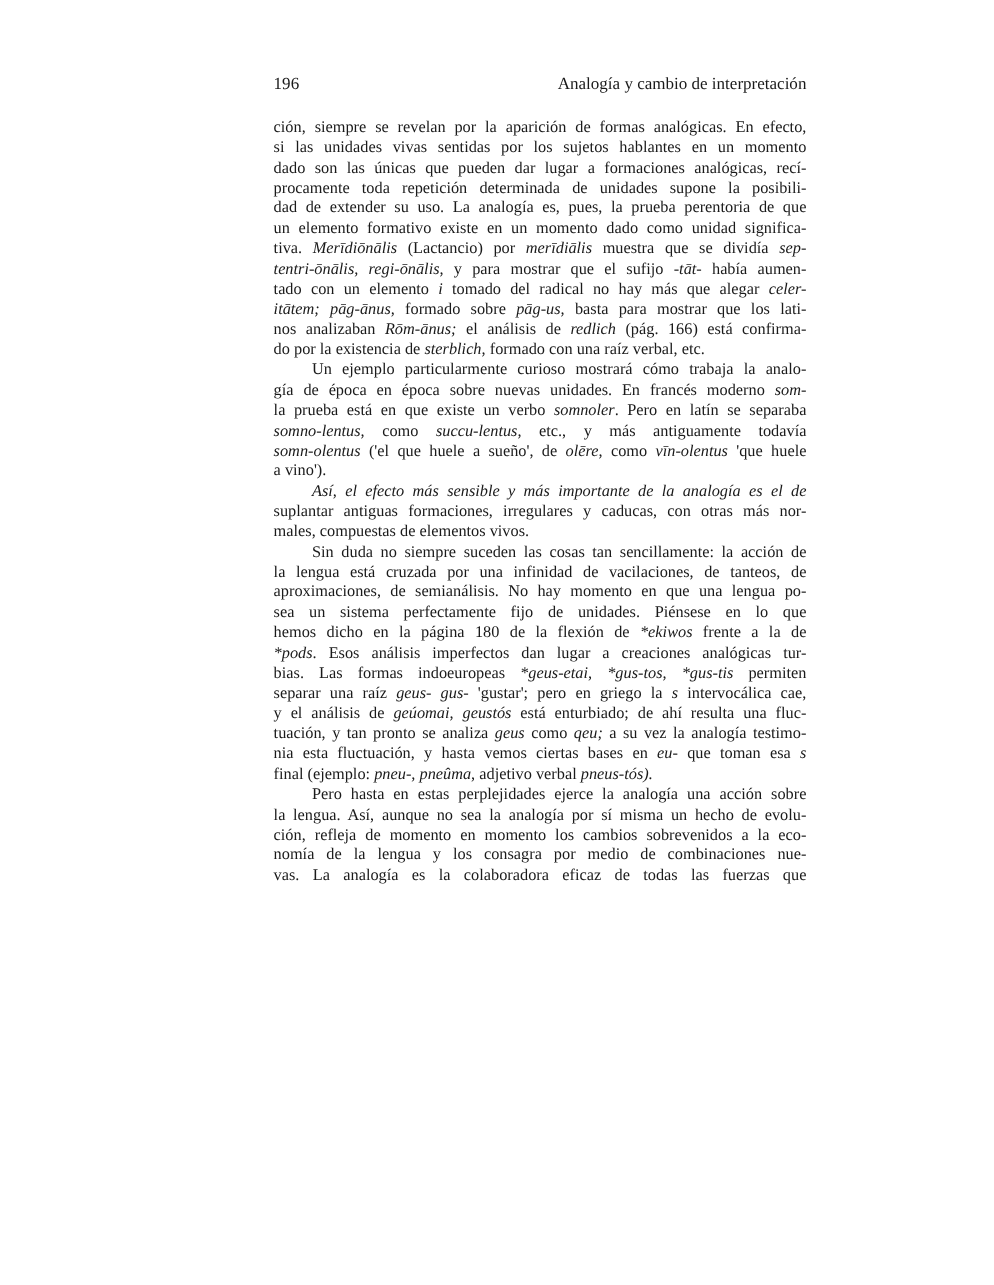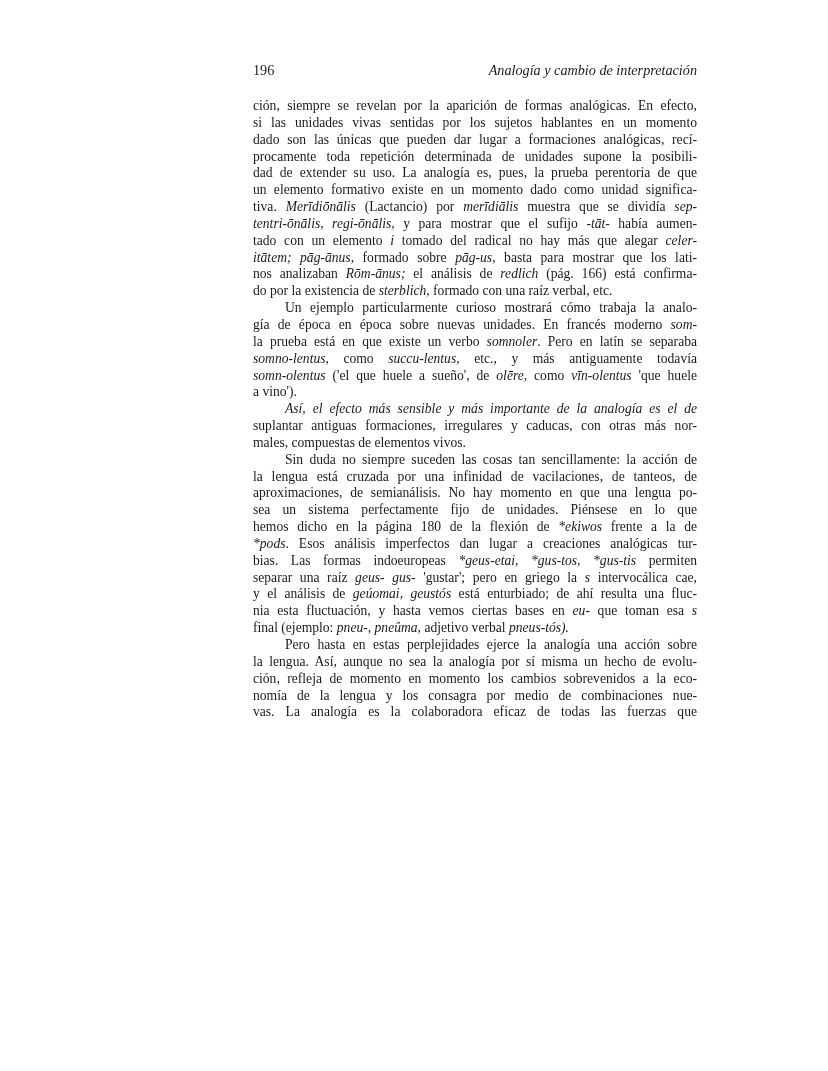--- a/index.html
+++ b/index.html
@@ -1,21 +1,21 @@
 <!DOCTYPE html>
 <html><head>
 <meta charset="utf-8">
 <style>
   html, body { margin:0; padding:0; background:#ffffff; }
   body { width:828px; height:1071px; position:relative; overflow:hidden;
          font-family:"Liberation Serif", "DejaVu Serif", serif; color:#1a1a1a; }
-  .page { position:absolute; left:228px; top:62px; width:444px;margin-left:25px; }
+  .page { position:absolute; left:228px; top:62px; width:444px; }
   .header { display:flex; justify-content:space-between; align-items:baseline;
             font-size:14.2px; height:20px; margin-bottom:16px; }
-  .header .title { font-style:italic; }
+  .header .title { }
   .body { font-size:13.6px; line-height:16.85px; text-align:justify; }
   .body p { margin:0; text-indent:32px; }
   .body i { font-style:italic; }
   .line { display:block; text-align:justify; text-align-last:justify; white-space:nowrap; }
   .line.last { text-align-last:left; }
 </style>
 </head>
 <body>
 
 <div class="page">
@@ -54,20 +54,21 @@
       <p style="text-indent: 0px;">
         <span class="line" style="text-indent: 32px;">Sin duda no siempre suceden las cosas tan sencillamente: la acción de</span>
         <span class="line">la lengua está cruzada por una infinidad de vacilaciones, de tanteos, de</span>
         <span class="line">aproximaciones, de semianálisis. No hay momento en que una lengua po-</span>
         <span class="line">sea un sistema perfectamente fijo de unidades. Piénsese en lo que</span>
         <span class="line">hemos dicho en la página 180 de la flexión de <i>*ekiwos</i> frente a la de</span>
         <span class="line"><i>*pods</i>. Esos análisis imperfectos dan lugar a creaciones analógicas tur-</span>
         <span class="line">bias. Las formas indoeuropeas <i>*geus-etai, *gus-tos, *gus-tis</i> permiten</span>
         <span class="line">separar una raíz <i>geus- gus-</i> 'gustar'; pero en griego la <i>s</i> intervocálica cae,</span>
         <span class="line">y el análisis de <i>geúomai, geustós</i> está enturbiado; de ahí resulta una fluc-</span>
+        <span class="line">tuación, y tan pronto se analiza <i>geus</i> como <i>qeu;</i> a su vez la analogía testimo-</span>
         <span class="line">nia esta fluctuación, y hasta vemos ciertas bases en <i>eu-</i> que toman esa <i>s</i></span>
         <span class="line last">final (ejemplo: <i>pneu-, pneûma,</i> adjetivo verbal <i>pneus-tós).</i></span>
       </p>
       <p style="text-indent: 0px;">
         <span class="line" style="text-indent: 32px;">Pero hasta en estas perplejidades ejerce la analogía una acción sobre</span>
         <span class="line">la lengua. Así, aunque no sea la analogía por sí misma un hecho de evolu-</span>
         <span class="line">ción, refleja de momento en momento los cambios sobrevenidos a la eco-</span>
         <span class="line">nomía de la lengua y los consagra por medio de combinaciones nue-</span>
         <span class="line">vas. La analogía es la colaboradora eficaz de todas las fuerzas que</span>
       </p>

